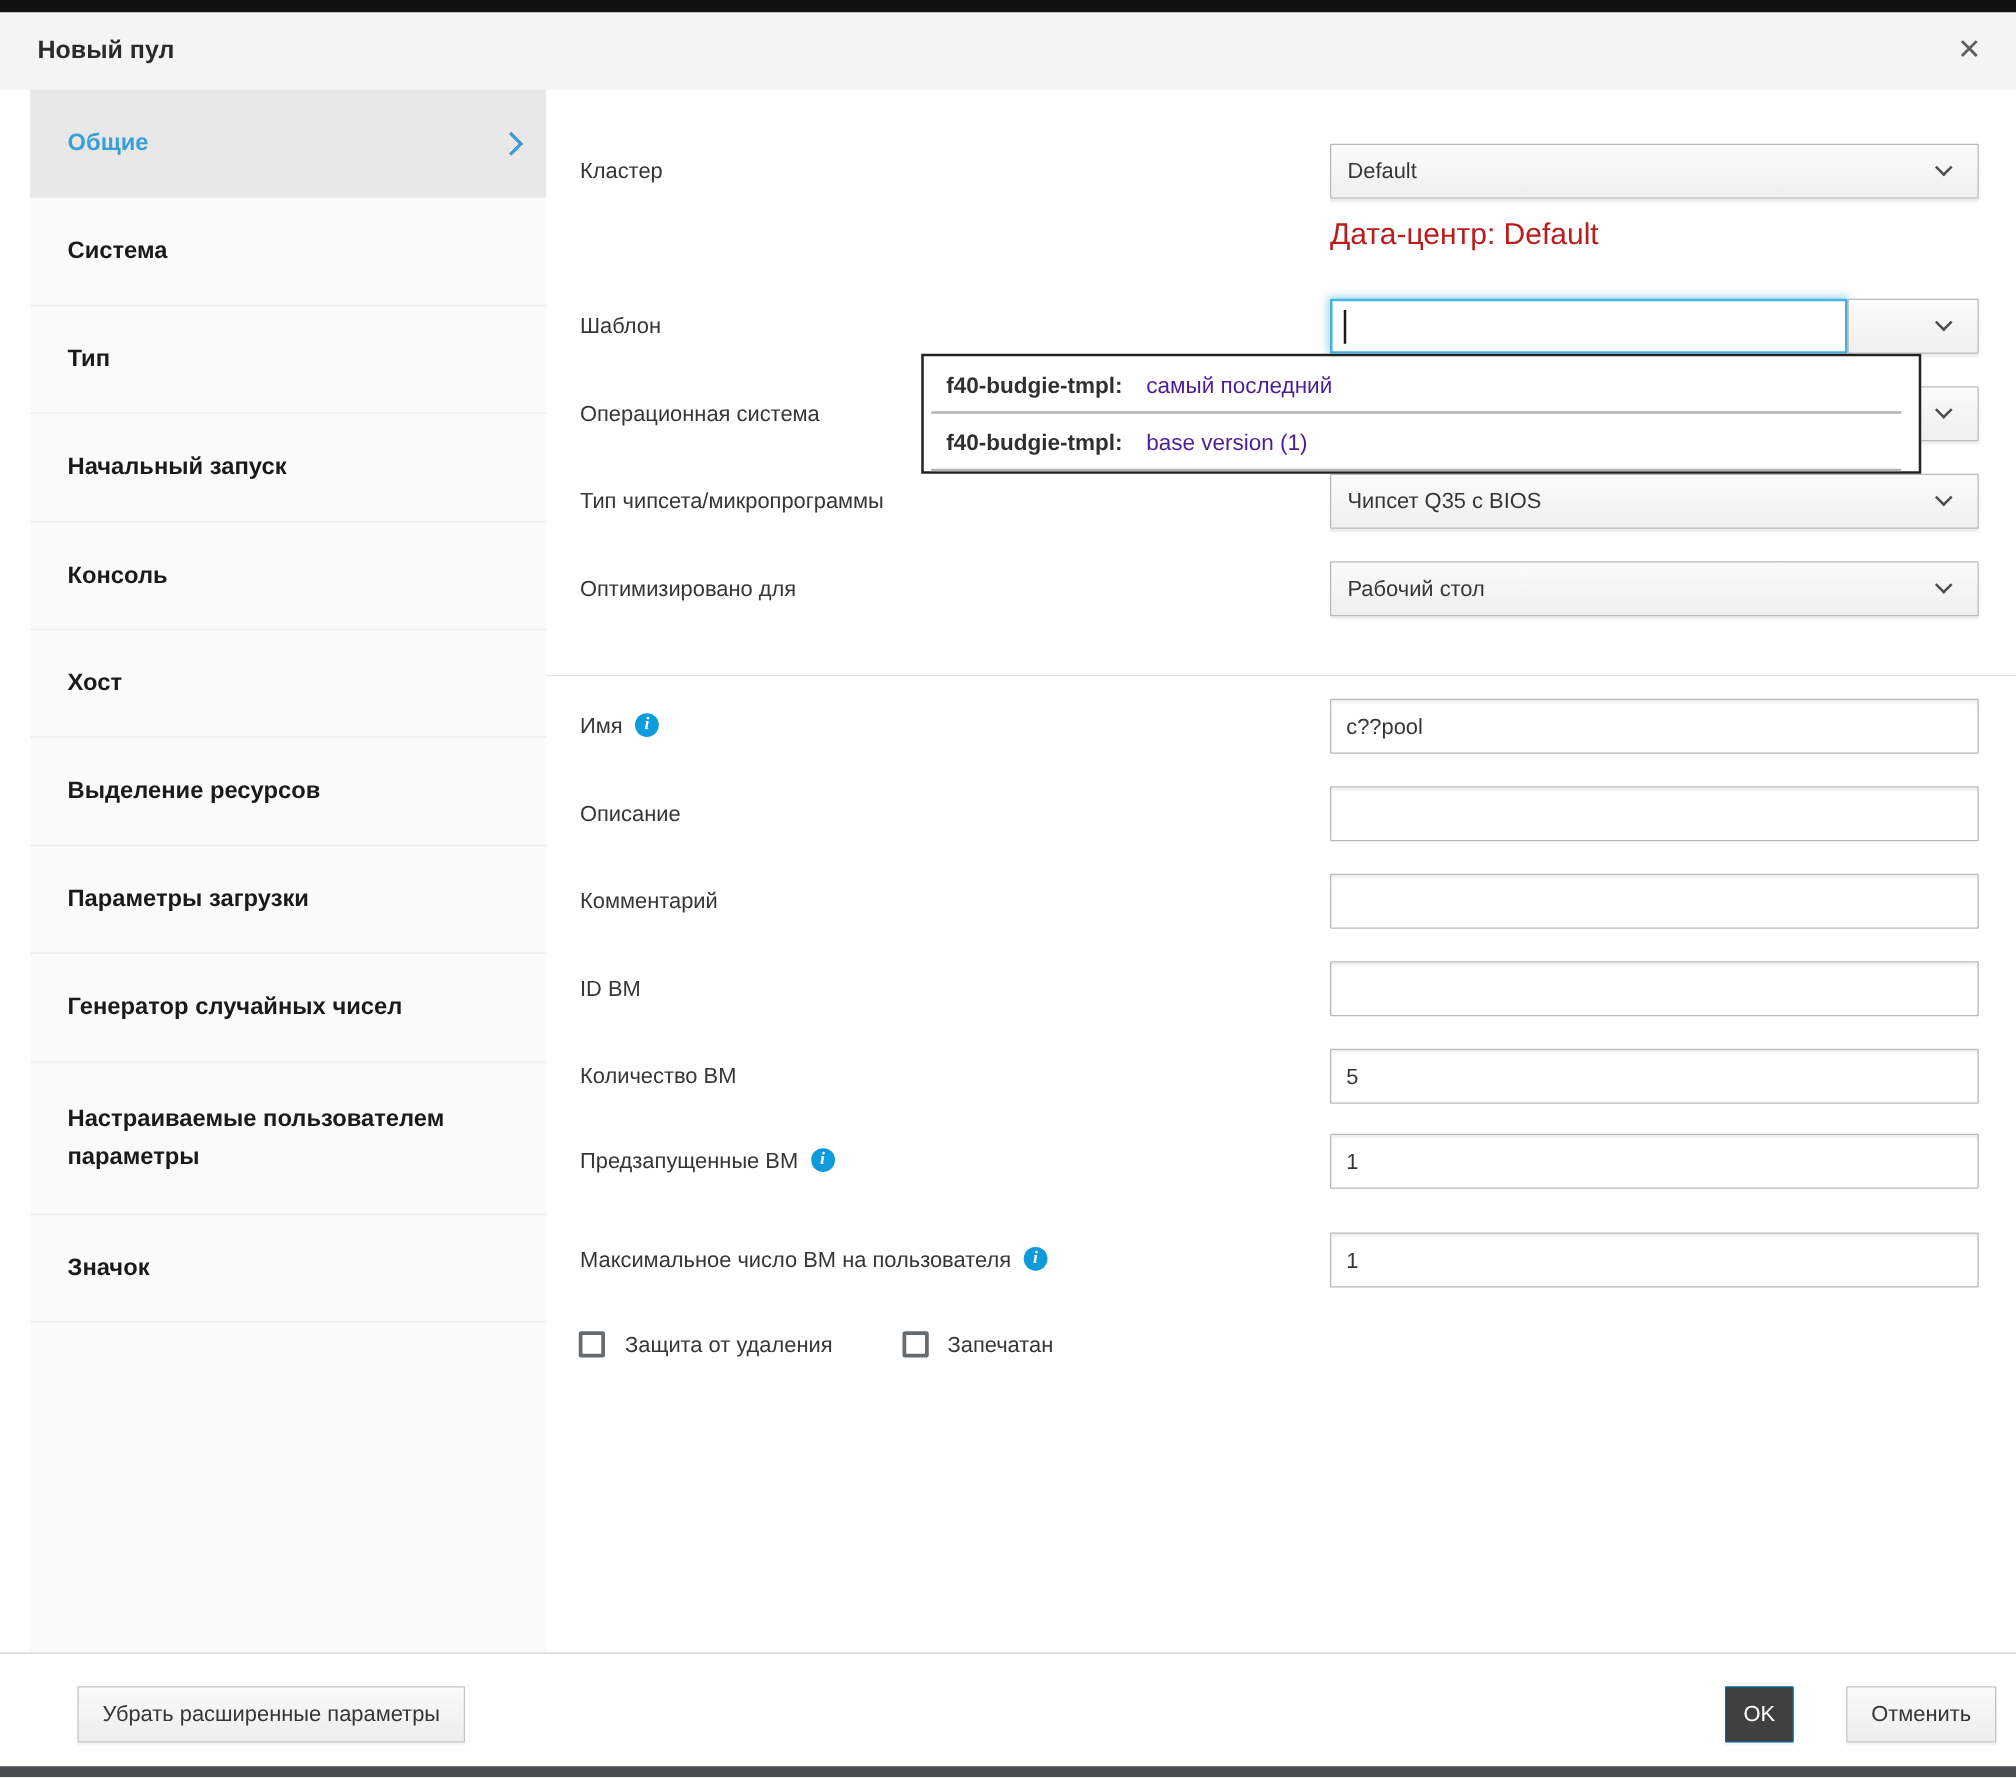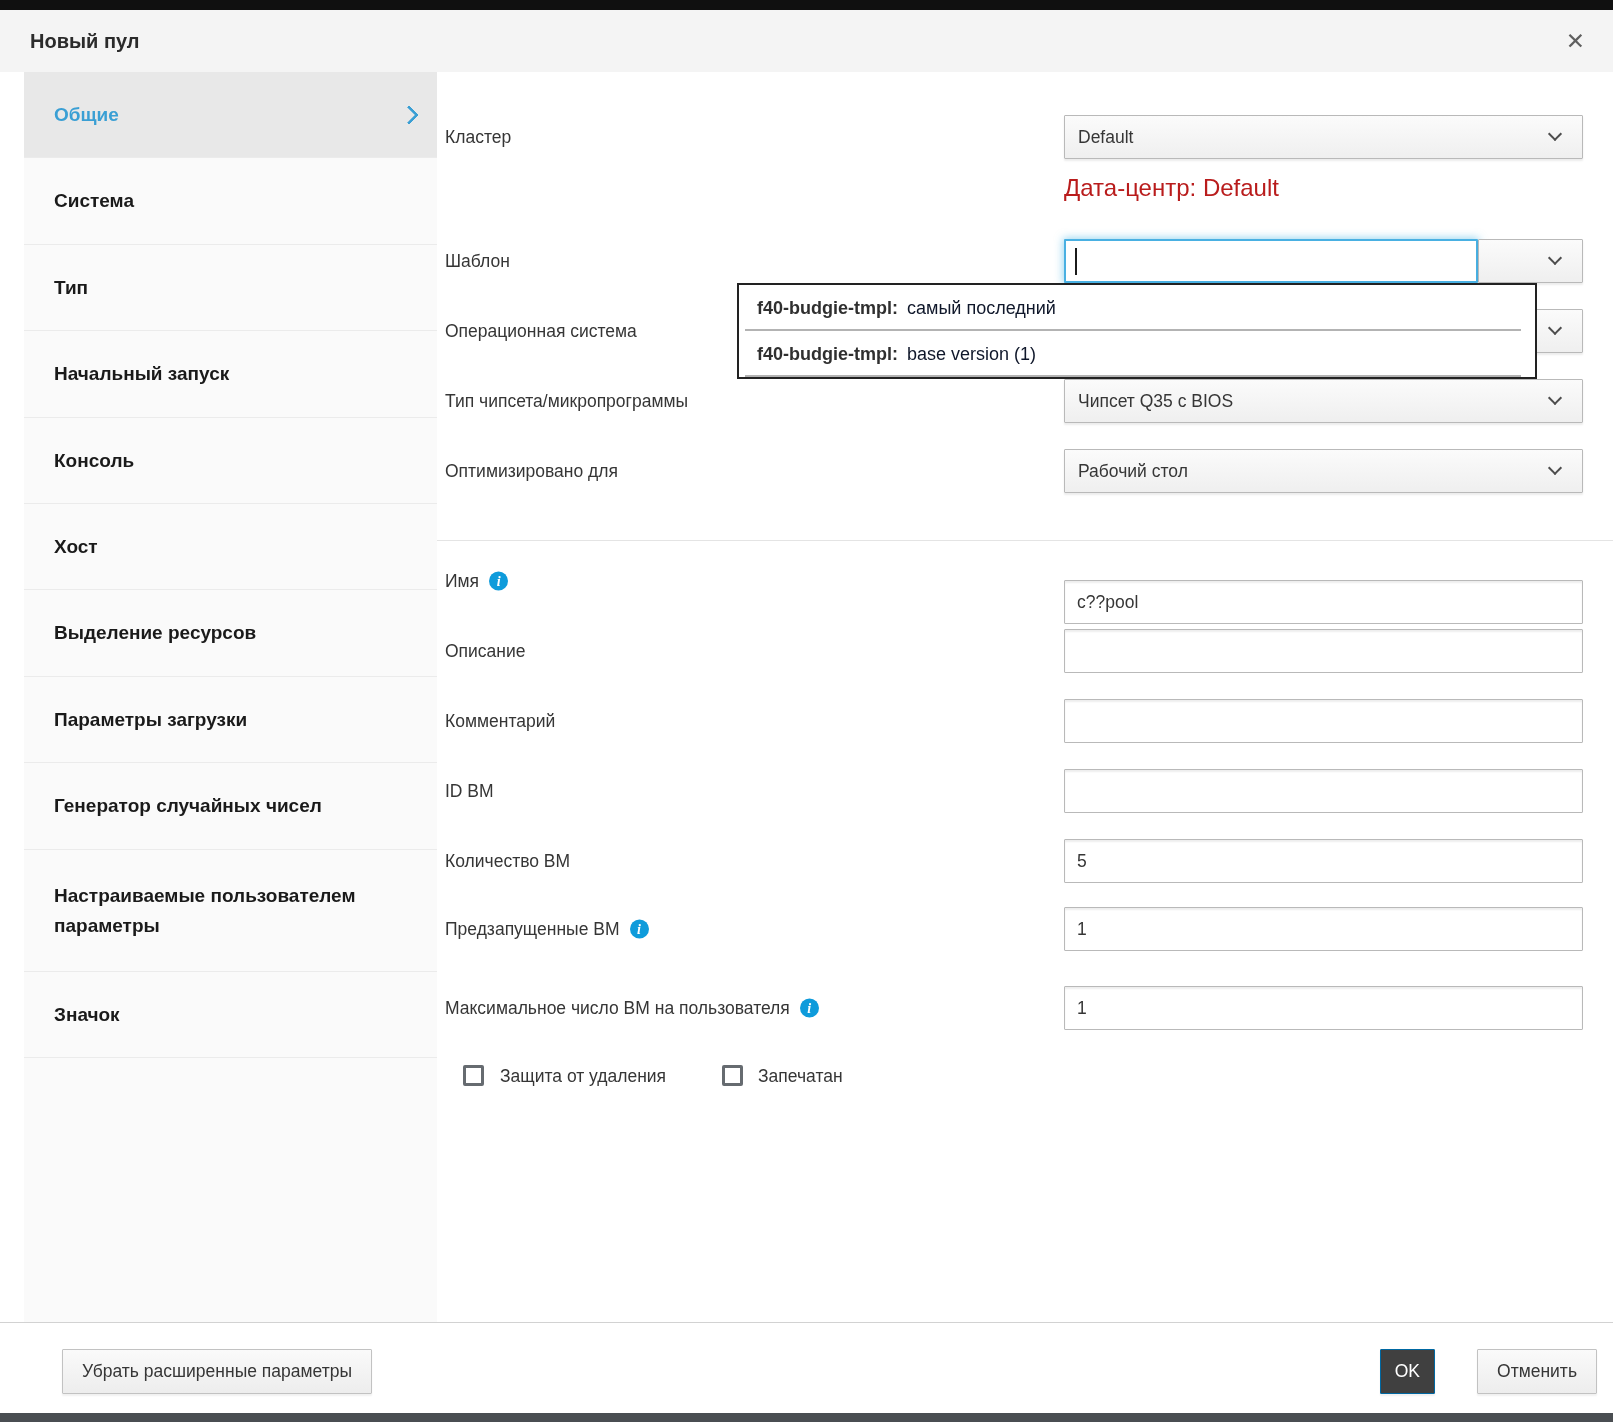--- a/index.html
+++ b/index.html
@@ -25,22 +25,22 @@
   .nav-item{position:relative;display:flex;align-items:center;
     padding:0 40px 0 30px;border-bottom:1px solid #ebebeb;
     font-size:19px;font-weight:700;color:#1a1a1a;cursor:pointer;line-height:1.55;}
   .nav-item.selected{background:#e8e8e8;color:#3a9fd4;}
   .chev-right{position:absolute;right:44px;top:50%;width:14px;height:14px;
     border-right:3px solid #3a9fd4;border-top:3px solid #3a9fd4;
     transform:translateY(-50%) rotate(45deg);border-radius:1px;}
 
   
   .content{position:absolute;left:437px;top:72px;width:1176px;height:1250px;background:#fff;}
-  .lbl{position:absolute;left:8px;transform:translateY(-50%);font-size:17.5px;color:#363636;
-    display:flex;align-items:center;gap:10px;white-space:nowrap;}
+  .lbl{position:absolute;left:27px;transform:translateY(-50%);font-size:17.5px;color:#363636;
+    display:flex;gap:10px;white-space:nowrap;}
   .note{position:absolute;left:627px;transform:translateY(-50%);font-size:24px;color:#b91c1c;}
   .ctl{position:absolute;left:627px;width:519px;height:44px;}
   .select{background:linear-gradient(to bottom,#fbfbfb 0%,#efefef 100%);
     border:1px solid #b9b9b9;border-radius:1px;box-shadow:0 2px 2px rgba(0,0,0,.08);cursor:pointer;}
   .select .val{position:absolute;left:13px;top:50%;transform:translateY(-50%);
     font-size:17.5px;color:#363636;white-space:nowrap;}
   .chev{position:absolute;right:22px;top:50%;width:10px;height:10px;margin-top:-8px;
     border-right:2px solid #4d4d4d;border-bottom:2px solid #4d4d4d;transform:rotate(45deg);}
   .tinput{background:#fff;border:1px solid #b9b9b9;border-radius:1px;
     box-shadow:inset 0 2px 2px rgba(0,0,0,.07);padding:0 12px;font-size:17.5px;color:#363636;
@@ -52,21 +52,21 @@
   .info{display:inline-flex;align-items:center;justify-content:center;flex:0 0 auto;
     width:19px;height:19px;border-radius:50%;background:#0e9bdb;color:#fff;
     font-family:"Liberation Serif",serif;font-weight:700;font-size:14px;font-style:italic;line-height:1;}
 
   
   .dropdown{position:absolute;left:300px;top:211px;width:800px;background:#fff;
     border:2px solid #222;z-index:10;}
   .dd-item{position:relative;height:46px;display:flex;align-items:center;gap:9px;
     padding:0 18px;cursor:pointer;white-space:nowrap;}
   .dd-item .dd-name{font-size:18px;font-weight:700;color:#2f2f2f;}
-  .dd-item .dd-desc{font-size:18px;color:#0f172a;}
+  .dd-item .dd-desc{font-size:18px;color:#4c1d95;margin-left:10px;}
   .dd-line{position:absolute;left:6px;right:14px;bottom:0;height:2px;background:#b3b3b3;}
 
   
   .cb{position:absolute;width:21px;height:21px;border:3px solid #666b70;border-radius:2px;
     background:#fff;cursor:pointer;}
   .cb-lbl{position:absolute;transform:translateY(-50%);font-size:17.5px;color:#363636;white-space:nowrap;}
 
   
   .ftr{position:absolute;left:0;top:1322px;width:1613px;height:91px;background:#fff;
     border-top:1px solid #d2d2d2;}
@@ -184,21 +184,21 @@
       <span class="val">Рабочий стол</span>
       <span class="chev"></span>
     </div>
 
     <div class="divider" style="top:468px"></div>
 
     <div class="lbl" style="top:509px">
       <span>Имя</span>
       <span class="info">i</span>
     </div>
-    <input class="ctl tinput" style="top: 508px;" type="text" value="c??pool">
+    <input class="ctl tinput" style="top: 487px;" type="text" value="c??pool">
 
     <div class="lbl" style="top:579px">
       <span>Описание</span>
     </div>
     <input class="ctl tinput" style="top: 557px;" type="text" value="">
 
     <div class="lbl" style="top:649px">
       <span>Комментарий</span>
     </div>
     <input class="ctl tinput" style="top: 627px;" type="text" value="">

